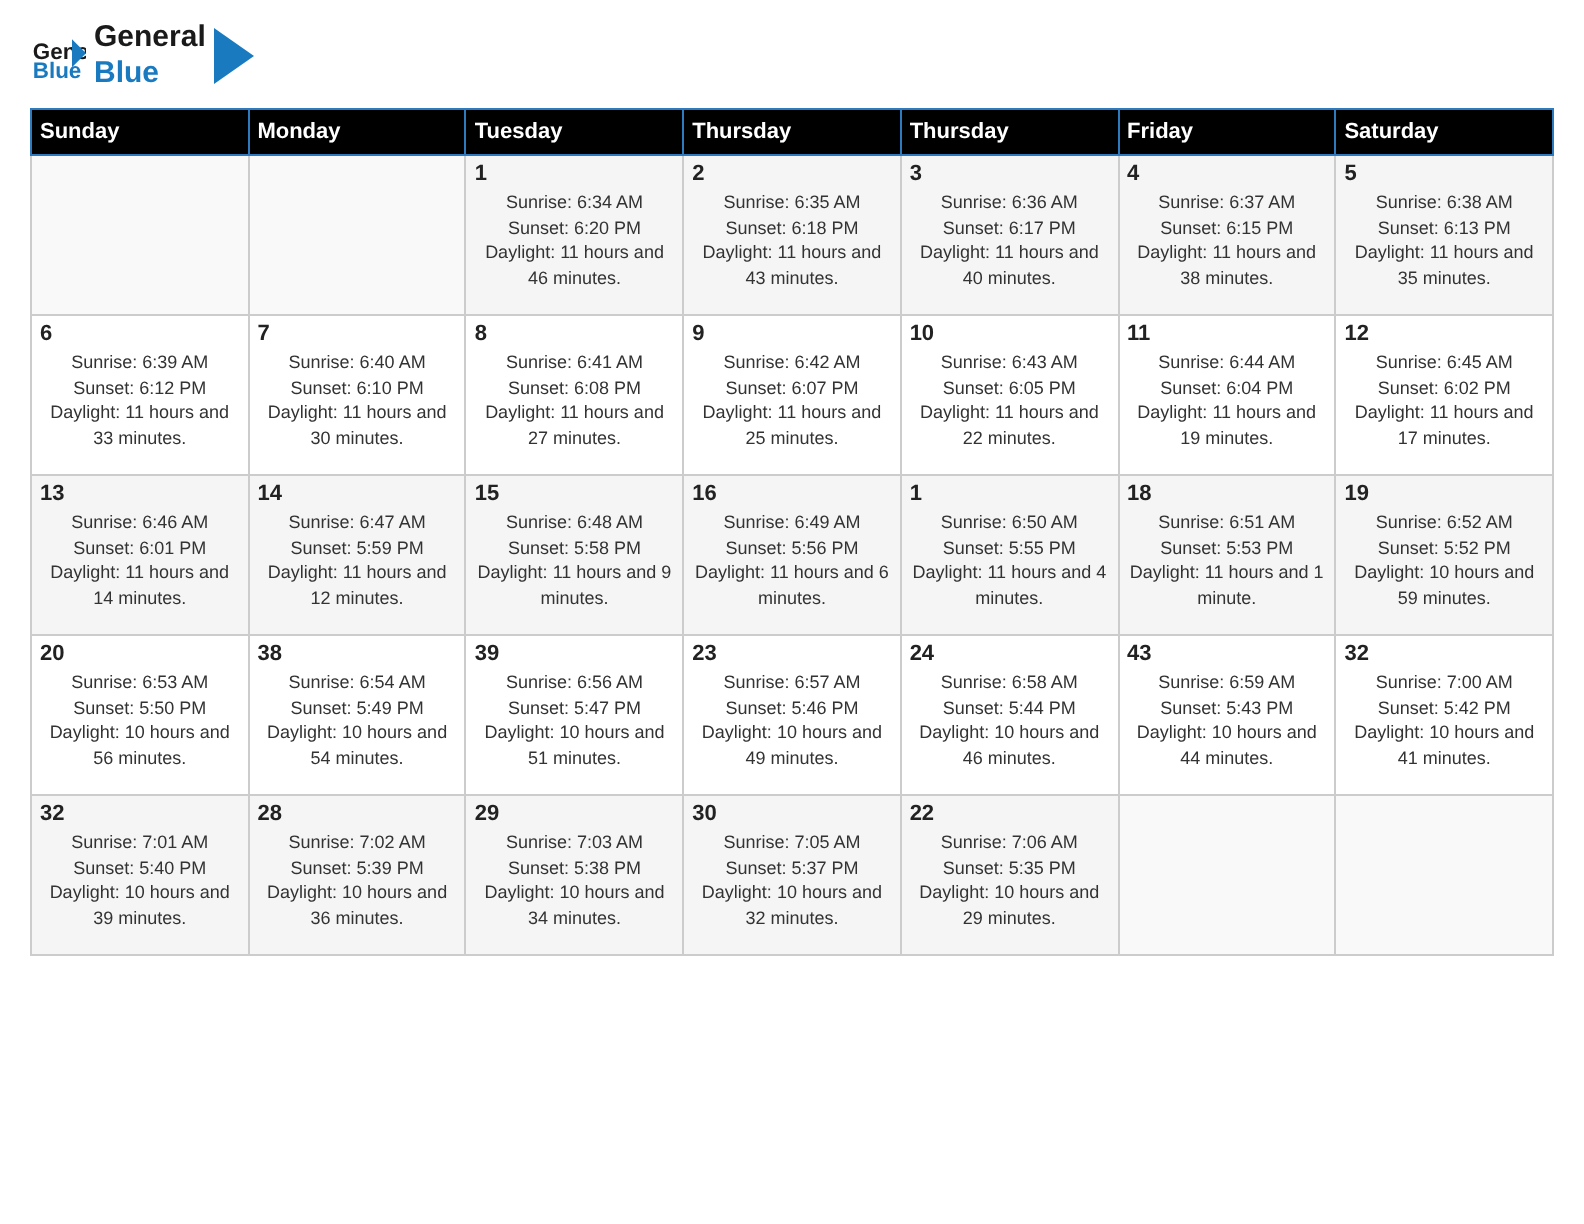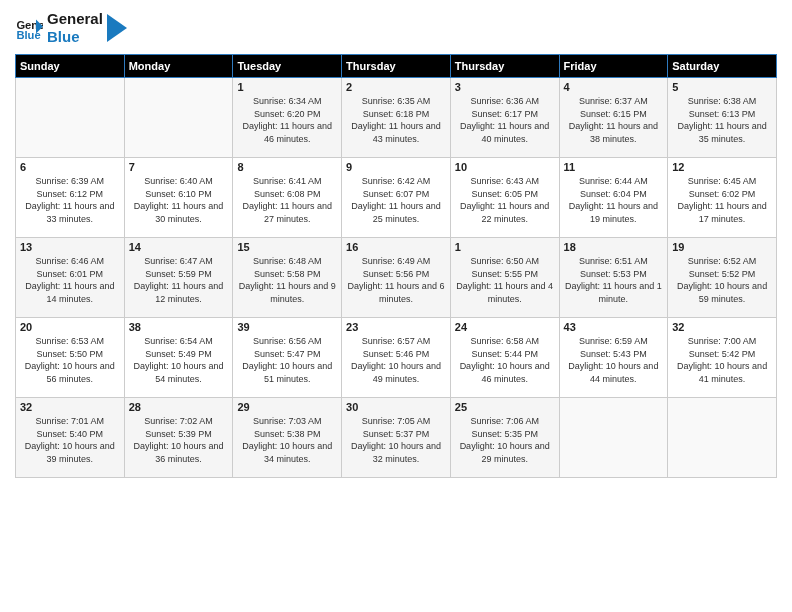--- a/index.html
+++ b/index.html
@@ -251,21 +251,21 @@
           </td>
           <td>
             <span class="day-number">29</span>
             <div class="cell-content">Sunrise: 7:03 AM<br>Sunset: 5:38 PM<br>Daylight: 10 hours and 34 minutes.</div>
           </td>
           <td>
             <span class="day-number">30</span>
             <div class="cell-content">Sunrise: 7:05 AM<br>Sunset: 5:37 PM<br>Daylight: 10 hours and 32 minutes.</div>
           </td>
           <td>
-            <span class="day-number">25</span>
+            <span class="day-number">22</span>
             <div class="cell-content">Sunrise: 7:06 AM<br>Sunset: 5:35 PM<br>Daylight: 10 hours and 29 minutes.</div>
           </td>
           <td class="empty-cell"></td>
           <td class="empty-cell"></td>
         </tr>
       </tbody>
   </table>
 </div>
 
 </body></html>

